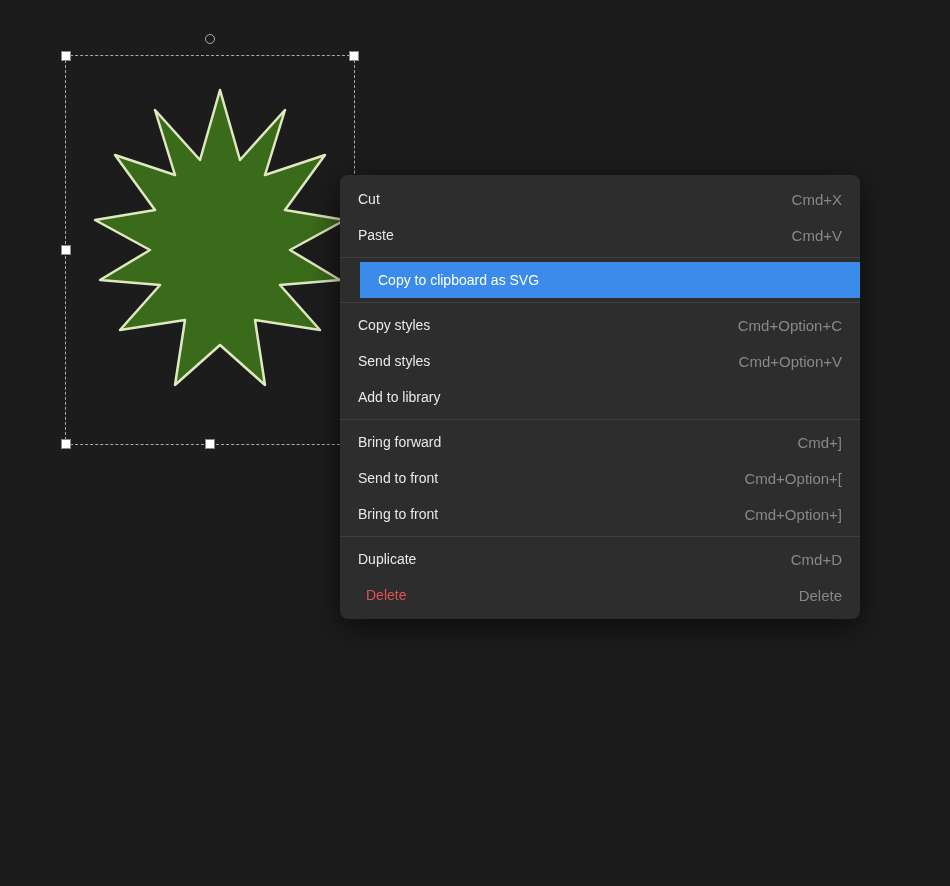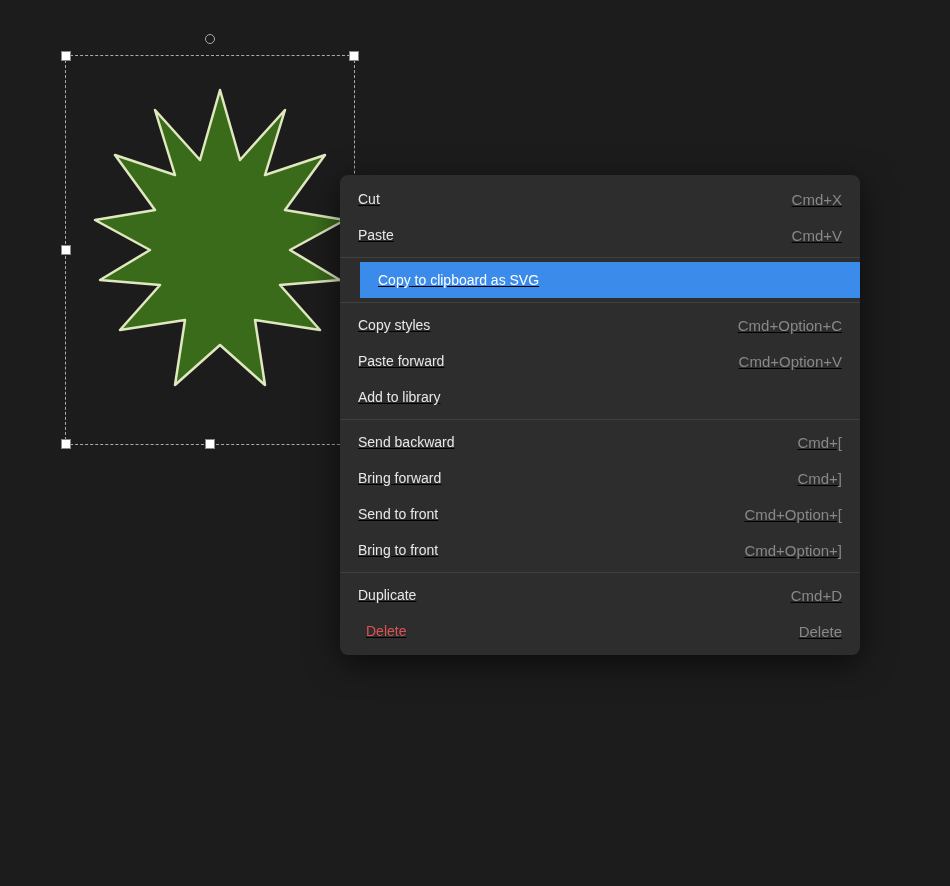--- a/index.html
+++ b/index.html
@@ -74,21 +74,20 @@
     .context-menu {
       position: absolute;
       top: 175px;
       left: 340px;
       width: 520px;
       background-color: #2d2d2d;
       border-radius: 8px;
       box-shadow: 0 8px 32px rgba(0,0,0,0.6);
       padding: 6px 0;
       z-index: 100;
-      text-decoration: underline;
     }
 
     .menu-item {
       display: flex;
       justify-content: space-between;
       align-items: center;
       padding: 9px 18px;
       cursor: pointer;
       font-size: 14px;
       color: #e8e8e8;
@@ -174,34 +173,30 @@
       <span class="item-shortcut"></span>
     </div>
     <div class="menu-divider"></div>
 
     <div class="menu-item">
       <span class="item-label">Copy styles</span>
       <span class="item-shortcut">Cmd+Option+C</span>
     </div>
 
     <div class="menu-item">
-      <span class="item-label">Paste forward</span>
+      <span class="item-label">Send styles</span>
       <span class="item-shortcut">Cmd+Option+V</span>
     </div>
 
     <div class="menu-item">
       <span class="item-label">Add to library</span>
       <span class="item-shortcut"></span>
     </div>
     <div class="menu-divider"></div>
 
-    <div class="menu-item">
-      <span class="item-label">Send backward</span>
-      <span class="item-shortcut">Cmd+[</span>
-    </div>
 
     <div class="menu-item">
       <span class="item-label">Bring forward</span>
       <span class="item-shortcut">Cmd+]</span>
     </div>
 
     <div class="menu-item">
       <span class="item-label">Send to front</span>
       <span class="item-shortcut">Cmd+Option+[</span>
     </div>

